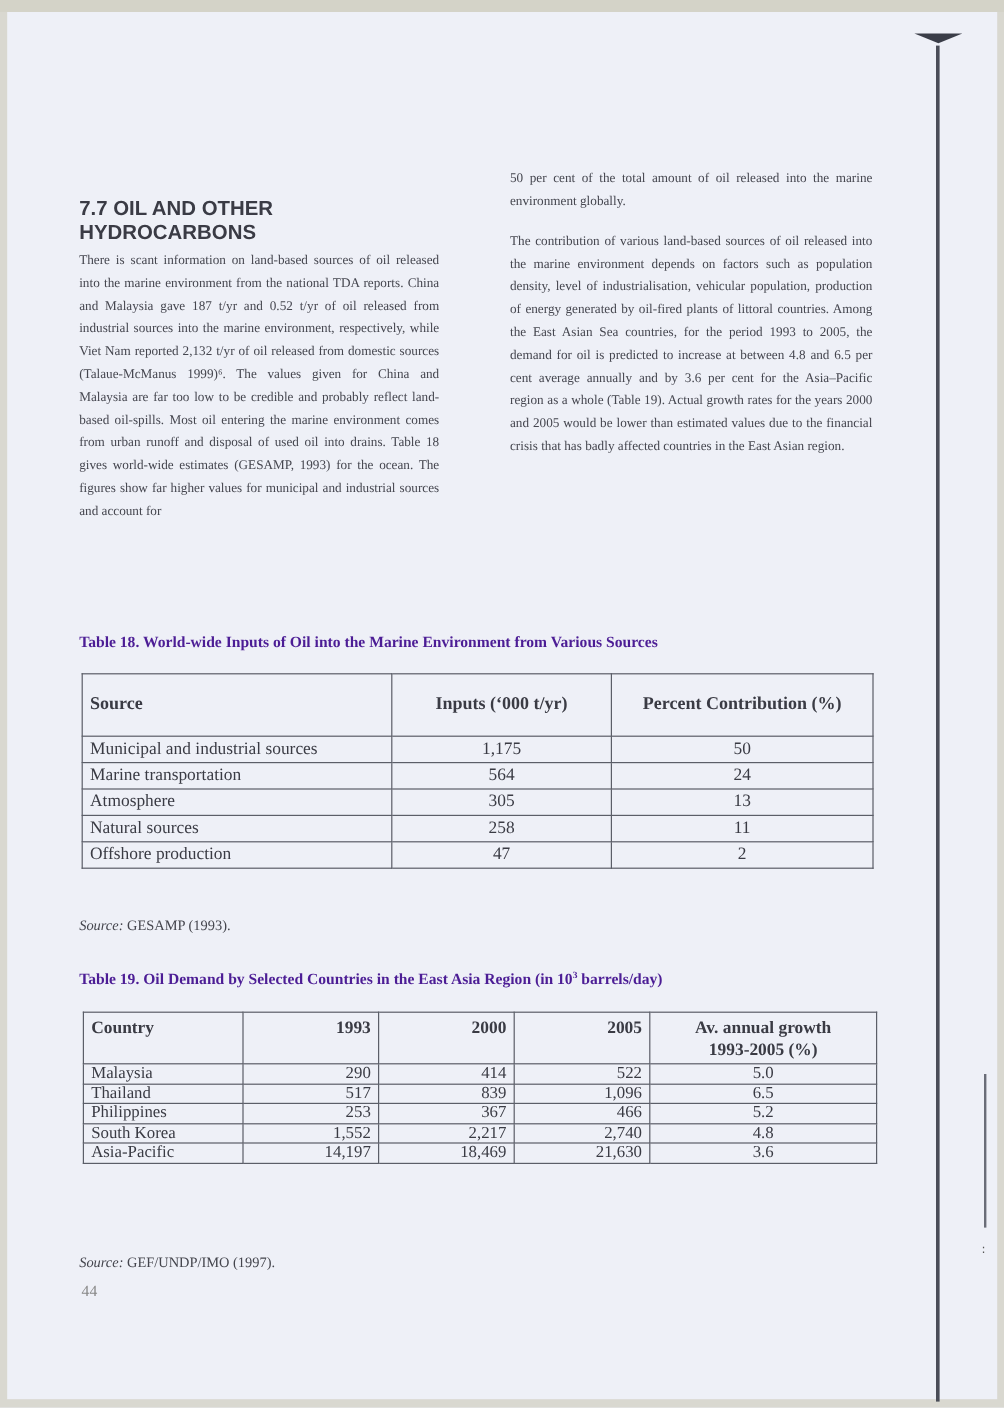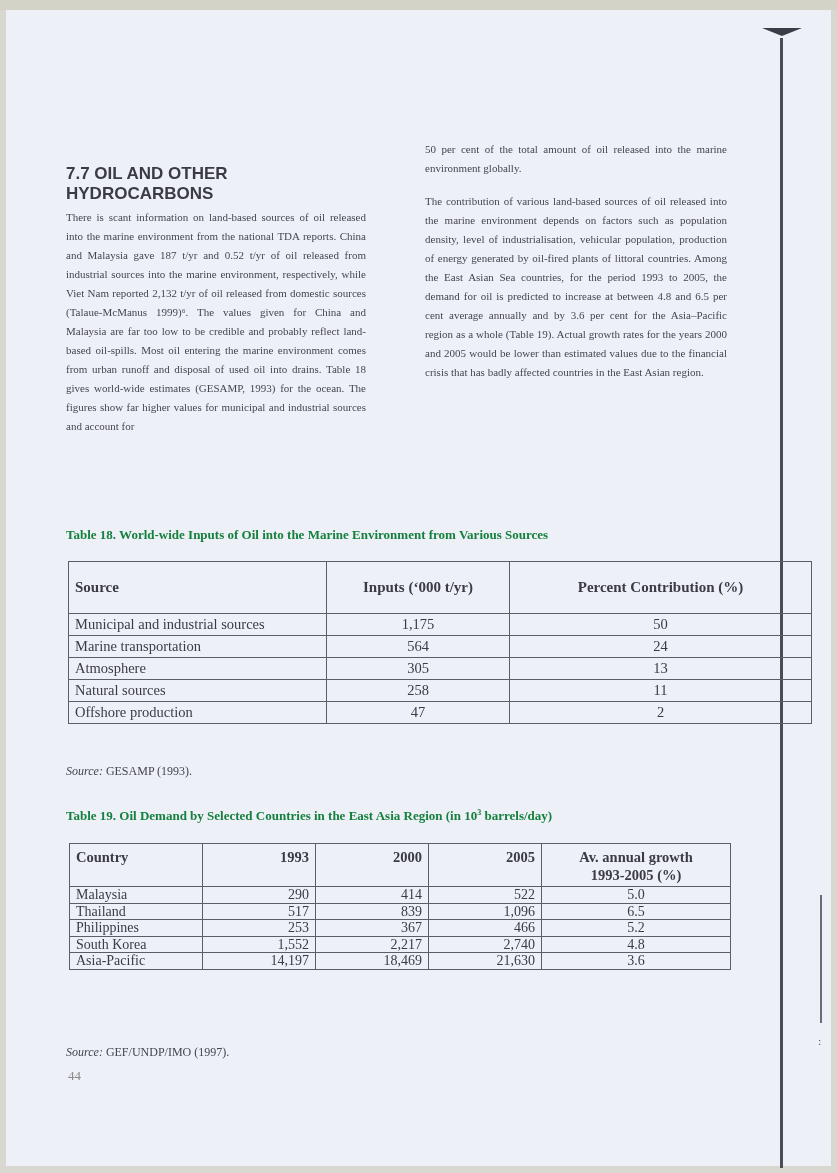--- a/index.html
+++ b/index.html
@@ -34,29 +34,29 @@
   }
   .col {
     position:absolute; font-size:11px; line-height:19px; text-align:justify;
     color:#45464f;
   }
   .col p { margin:0 0 14px 0; }
   .col-left { left:66px; top:208px; width:300px; }
   .col-right { left:425px; top:140px; width:302px; }
 
   .caption {
-    position:absolute; font-weight:bold; font-size:13px; color:#15803d;
+    position:absolute; font-weight:bold; font-size:13px; color:#4c1d95;
   }
   .cap18 { left:66px; top:527px; }
   .cap19 { left:66px; top:808px; }
   sup { font-size:8px; }
 
   table { border-collapse:collapse; position:absolute; font-size:14.5px; color:#3a3b44; }
   table td, table th { border:1.5px solid #5b5e68; padding:0 6px; }
-  .t18 { left:68px; top:561px; width:744px; }
+  .t18 { left:68px; top:561px; width:660px; }
   .t18 th { height:51px; font-size:15px; font-weight:bold; }
   .t18 td { height:21px; }
   .t18 .c0 { width:245px; text-align:left; }
   .t18 .c1 { width:170px; text-align:center; }
   .t18 .c2 { text-align:center; }
 
   .t19 { left:69px; top:843px; width:662px; font-size:14px; }
   .t19 th { height:38px; font-size:14.5px; font-weight:bold; vertical-align:top; padding-top:4px; line-height:18px; }
   .t19 td { height:15.5px; line-height:15px; }
   .t19 .c0 { width:120px; text-align:left;margin-left:16px; }

